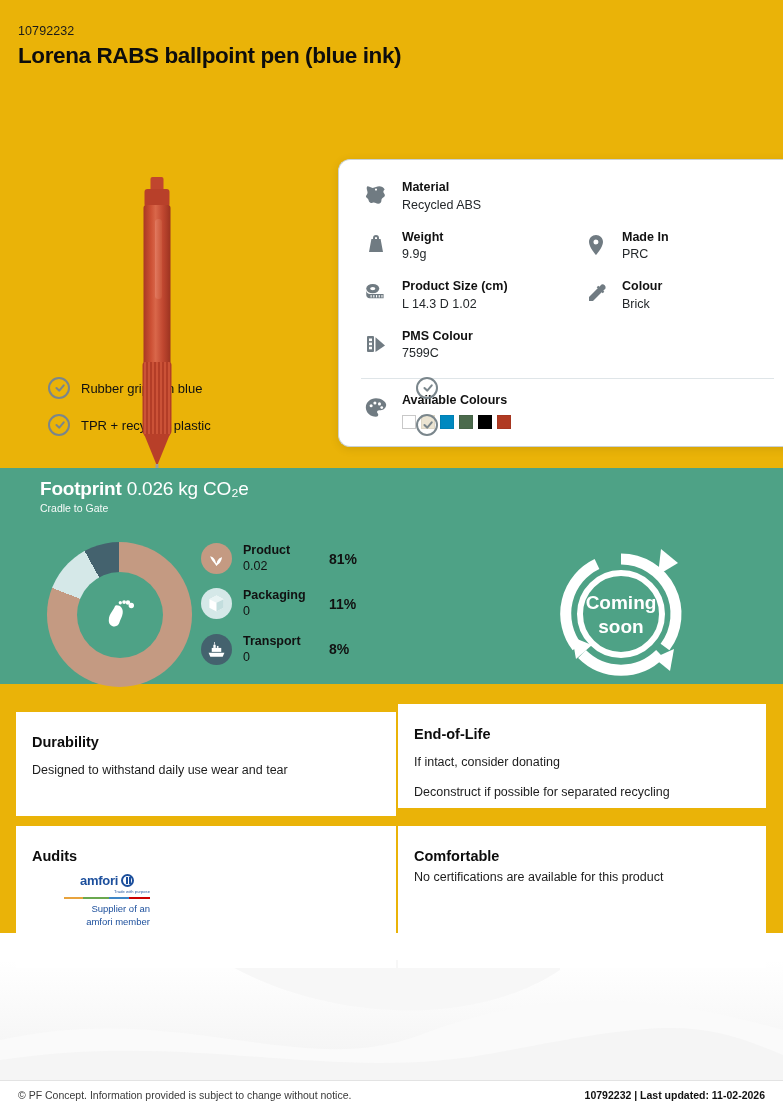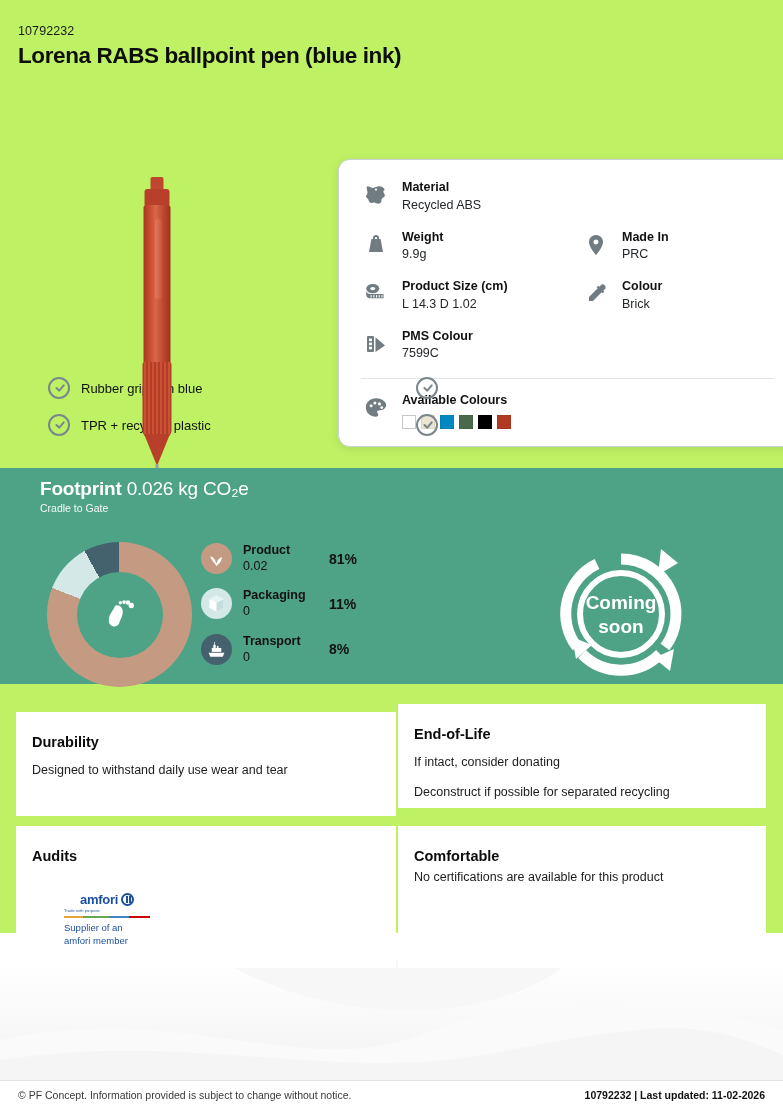--- a/index.html
+++ b/index.html
@@ -2,21 +2,21 @@
 <html><head>
 <meta charset="utf-8">
 <style>
   * { box-sizing: border-box; margin: 0; padding: 0; }
   html, body {
     width: 783px; height: 1109px;
     font-family: "Liberation Sans", sans-serif;
     background: #ffffff; color: #111;
     overflow: hidden;
   }
-  .page { position: relative; width: 783px; height: 933px; background:#bef264; }
+  .page { position: relative; width: 783px; height: 933px; background:#eab308; }
 
   
   .header { padding: 24px 0 0 18px; }
   .sku { font-size: 12.5px; color:#1a1a1a; letter-spacing:.1px; }
   .title { font-size: 22.5px; font-weight: 700; letter-spacing:-.4px; margin-top: 5px; color:#0d0d0d; }
 
   
   .hero { position: relative; height: 300px; }
 
   
@@ -97,21 +97,21 @@
   .card { position:absolute; background:#fff; }
   .card-h { font-size:14.5px; font-weight:700; color:#0d0d0d; }
   .card-p { font-size:12.5px; color:#1c1c1c; margin-top:11px; line-height:1.5; }
   .c1 { left:16px; top:12px; width:380px; height:104px; padding:22px 0 0 16px; }
   .c2 { left:398px; top:4px; width:368px; height:104px; padding:22px 0 0 16px; }
   .c3 { left:16px; top:126px; width:380px; height:142px; padding:22px 0 0 16px; }
   .c4 { left:398px; top:126px; width:368px; height:142px; padding:22px 0 0 16px; }
   .c4 .card-p { margin-top:4px; }
 
   
-  .amfori { margin-top:28px; margin-left:32px; width:86px; text-align:left; }
+  .amfori { margin-top:9px; margin-left:32px; width:86px; text-align:right; }
   .amfori-row { display:flex; align-items:center; justify-content:center; gap:3px; }
   .amfori-word { font-size:13px; font-weight:700; color:#1c4f9c; letter-spacing:-.3px; }
   .amfori-mark { width:13px; height:13px; border-radius:50%; border:2px solid #1c4f9c;
       position:relative; }
   .amfori-mark:after { content:""; position:absolute; left:3px; top:1px; width:2px; height:7px;
       background:#1c4f9c; box-shadow:3px 0 0 #1c4f9c; }
   .amfori-tag { font-size:4px; color:#1c4f9c; margin-top:1px; letter-spacing:.1px; }
   .amfori-bar { height:2px; margin-top:3px;
       background:linear-gradient(90deg,#e8a33d 0%,#e8a33d 22%,#6aa84f 22%,#6aa84f 52%,#3d85c6 52%,#3d85c6 76%,#cc0000 76%,#cc0000 100%); }
   .amfori-sub { font-size:9.5px; color:#1c4f9c; margin-top:4px; line-height:1.35; }

